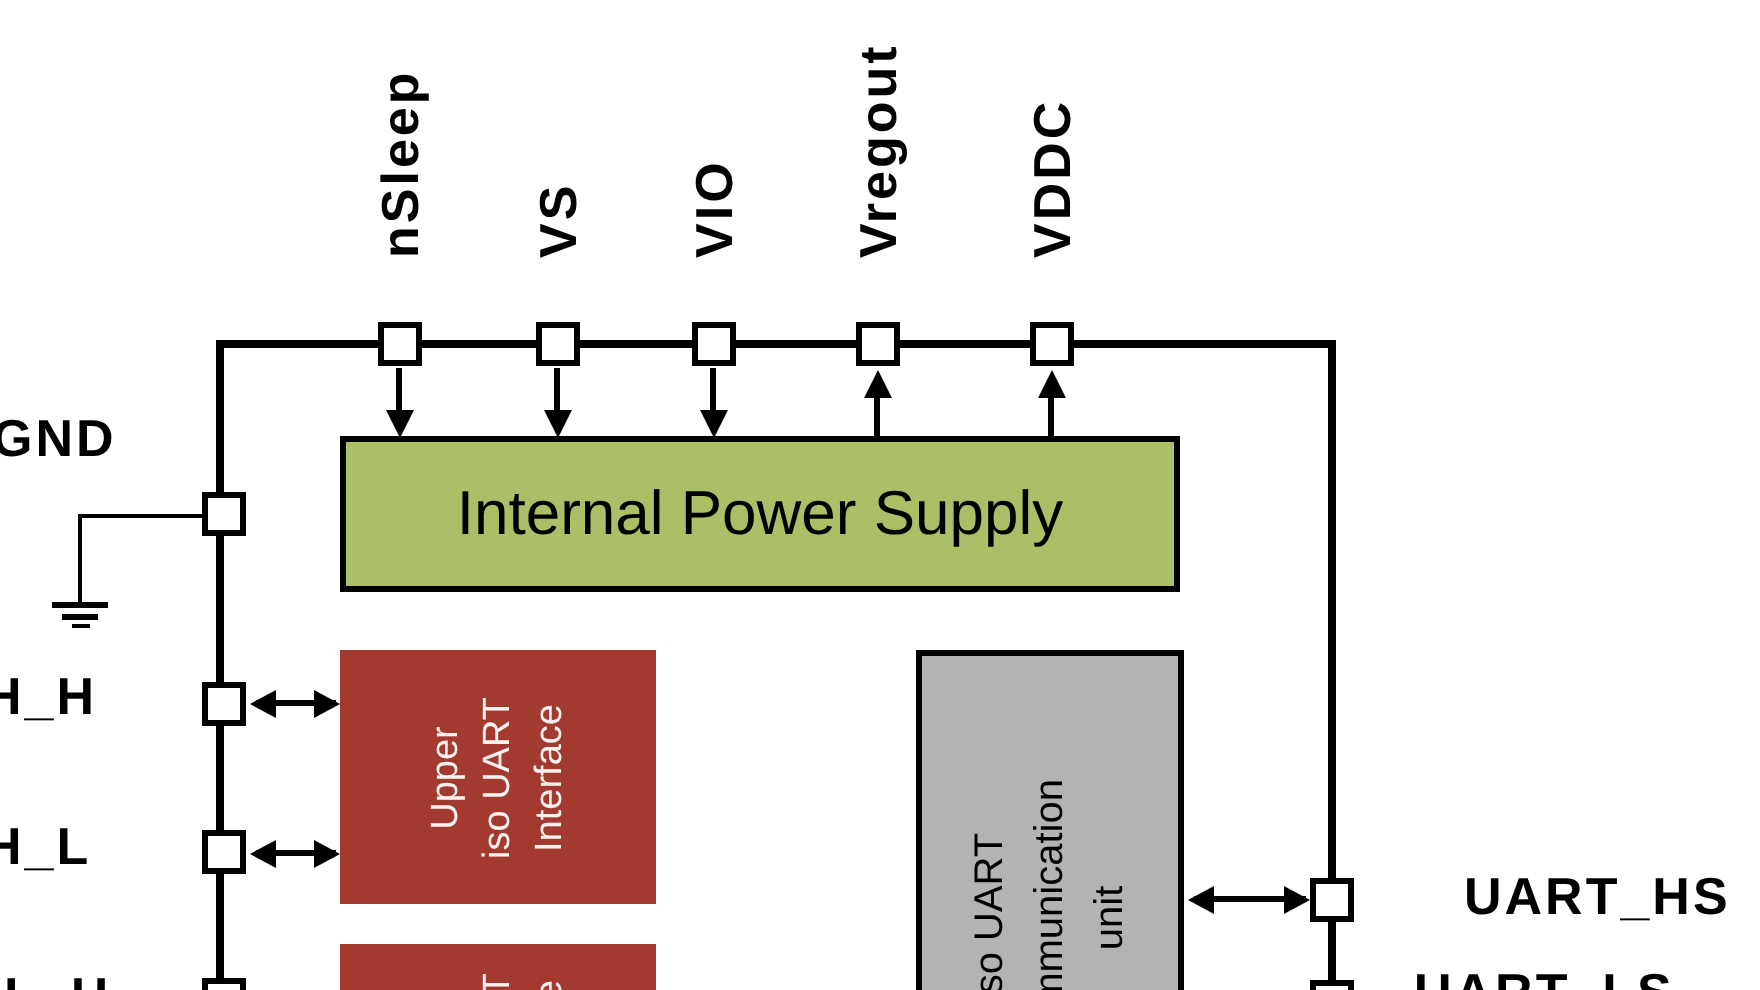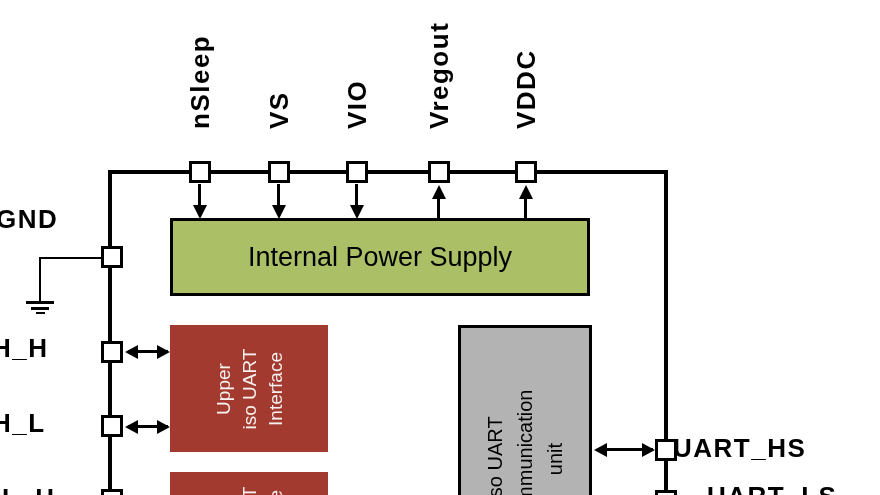--- a/index.html
+++ b/index.html
@@ -40,21 +40,21 @@
     transform:rotate(-90deg);transform-origin:50% 50%;
   }
   
   .block{box-sizing:border-box;z-index:2;}
   .power-block{
     left:170px;top:218px;width:420px;height:78px;
     background:var(--power-fill,#aabf66);border:3px solid var(--line,#000);
     display:flex;align-items:center;justify-content:center;
   }
   .power-label{
-    color:var(--text,#000);font-size:27px;white-space:nowrap;
+    color:var(--text,#000);font-size:31px;white-space:nowrap;
   }
   .iso-block{
     width:158px;background:var(--iso-fill,#a23a30);
   }
   .comm-block{
     left:458px;top:325px;width:134px;height:268px;
     background:var(--comm-fill,#b3b3b3);border:3px solid var(--line,#000);
   }
   .rot-text{
     transform:rotate(-90deg);transform-origin:50% 50%;
@@ -115,21 +115,21 @@
 
 <div class="abs pin-label" style="left:-8px;top:410px;">H_L</div>
 <div class="abs sq" style="left:101px;top:415px;"></div>
 <div class="abs hline" style="left:128px;top:425px;width:40px;height:3px;"></div>
 <div class="abs ah ah-left" style="left:125px;top:420px;"></div>
 <div class="abs ah ah-right" style="left:157px;top:420px;"></div>
 
 <div class="abs pin-label" style="left:2px;top:485px;">L_H</div>
 <div class="abs sq" style="left:101px;top:489px;"></div>
 
-<div class="abs pin-label" style="left:673px;top:435px;">UART_HS</div>
+<div class="abs pin-label" style="left:732px;top:435px;">UART_HS</div>
 <div class="abs sq" style="left:655px;top:439px;"></div>
 <div class="abs hline" style="left:597px;top:448px;width:56px;height:3px;"></div>
 <div class="abs ah ah-left" style="left:594px;top:443px;"></div>
 <div class="abs ah ah-right" style="left:642px;top:443px;"></div>
 
 <div class="abs pin-label" style="left:707px;top:483px;">UART_LS</div>
 <div class="abs sq" style="left:655px;top:490px;"></div>
 
 <div class="abs block power-block">
   <span class="power-label">Internal Power Supply</span>

